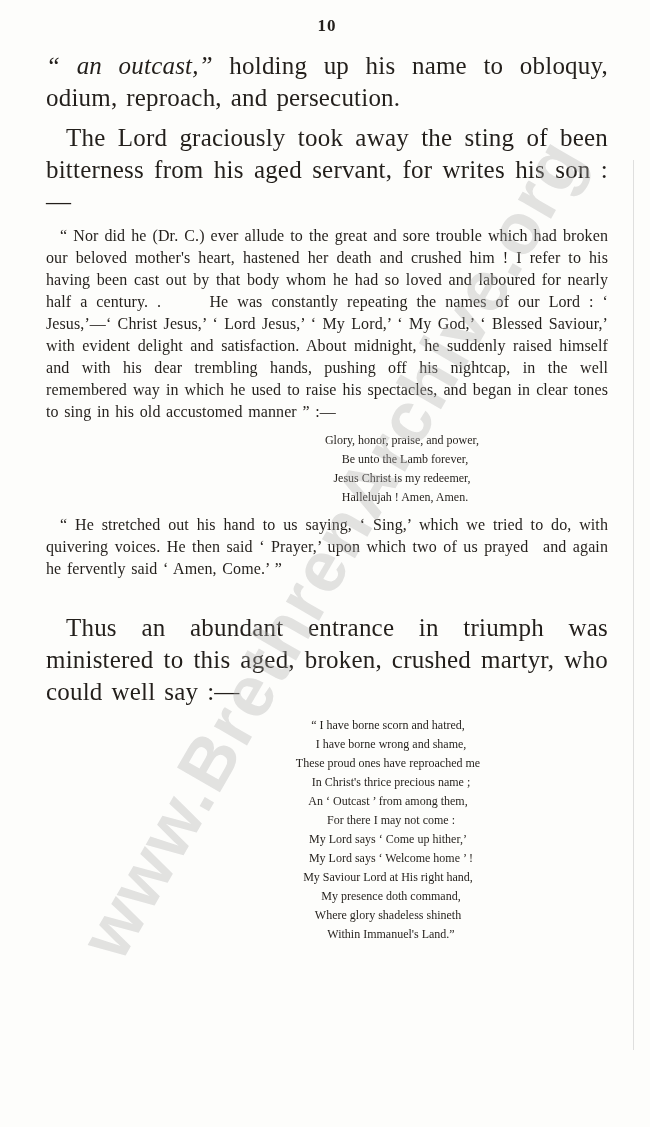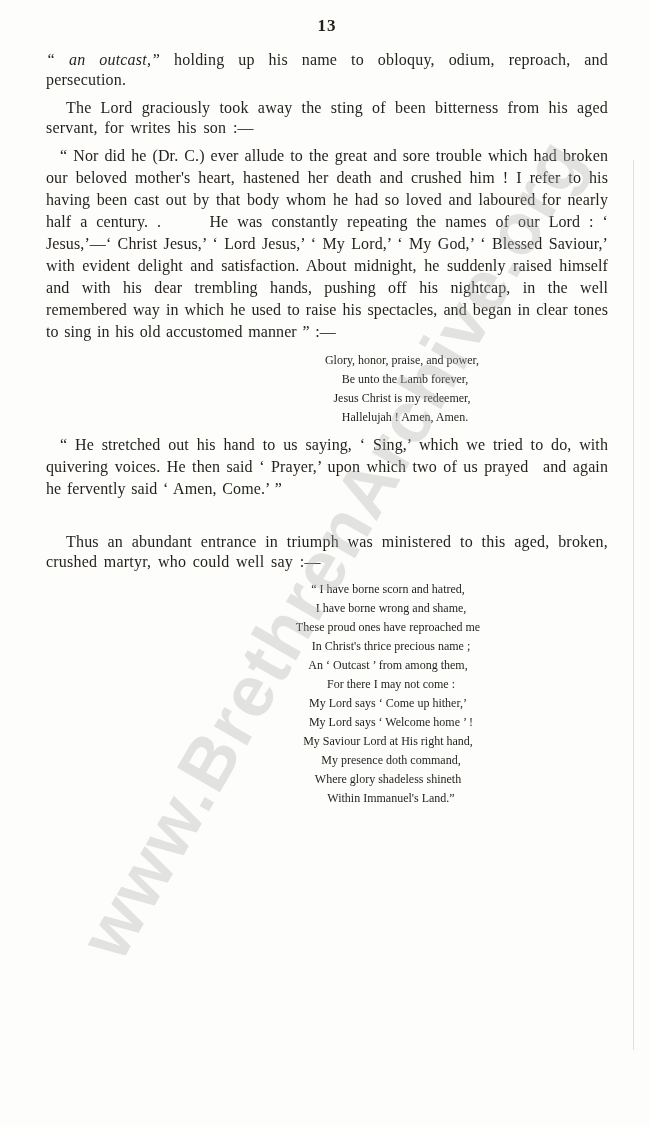--- a/index.html
+++ b/index.html
@@ -23,22 +23,22 @@
 
   .page-number {
     text-align: center;
     font-size: 17px;
     font-weight: 700;
     letter-spacing: 1px;
     margin-bottom: 14px;
   }
 
   .body-para {
-    font-size: 16px;
-    line-height: 20px;
+    font-size: 25px;
+    line-height: 32px;
     text-align: justify;
     word-spacing: 2.5px;
     letter-spacing: 0.2px;
     margin-top: 8px;
   }
   .body-para.indent { text-indent: 20px; }
   .body-para.gap-top { margin-top: 32px; }
   .lead-italic { font-style: italic; }
 
   .quote-para {
@@ -86,21 +86,21 @@
     background: rgba(120, 120, 120, 0.22);
     z-index: 1;
   }
 </style>
 </head>
 <body>
 
 <div class="page">
   <div class="content">
 
-    <div class="page-number">13</div>
+    <div class="page-number">10</div>
 
     <p class="body-para"><em class="lead-italic">“ an outcast,”</em><span> holding up his name to obloquy, odium, reproach, and persecution.</span></p>
 
     <p class="body-para indent">The Lord graciously took away the sting of been bitterness from his aged servant, for writes his son :—</p>
 
     <p class="quote-para">“ Nor did he (Dr. C.) ever allude to the great and sore trouble which had broken our beloved mother's heart, hastened her death and crushed him !  I refer to his having been cast out by that body whom he had so loved and laboured for nearly half a century. .   He was constantly repeating the names of our Lord : ‘ Jesus,’—‘ Christ Jesus,’ ‘ Lord Jesus,’ ‘ My Lord,’ ‘ My God,’ ‘ Blessed Saviour,’ with evident delight and satisfaction.  About midnight, he suddenly raised himself and with his dear trembling hands, pushing off his nightcap, in the well remembered way in which he used to raise his spectacles, and began in clear tones to sing in his old accustomed manner ” :—</p>
 
     <div class="verse verse-1">Glory, honor, praise, and power,
   Be unto the Lamb forever,
 Jesus Christ is my redeemer,

